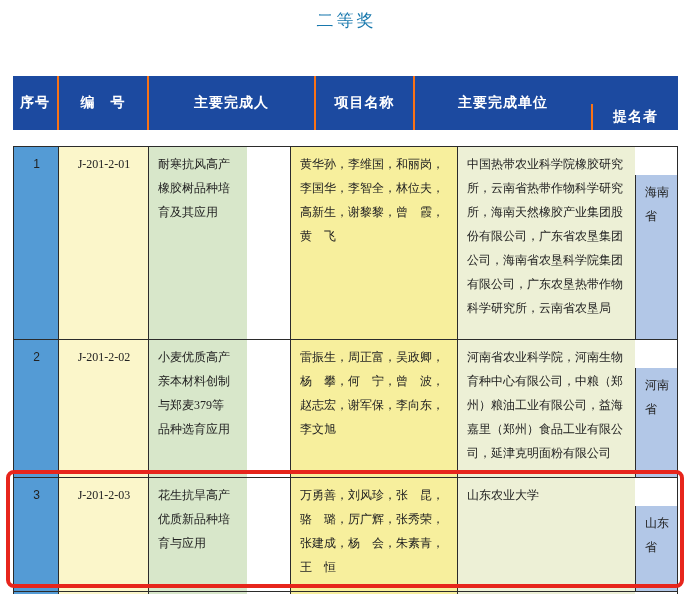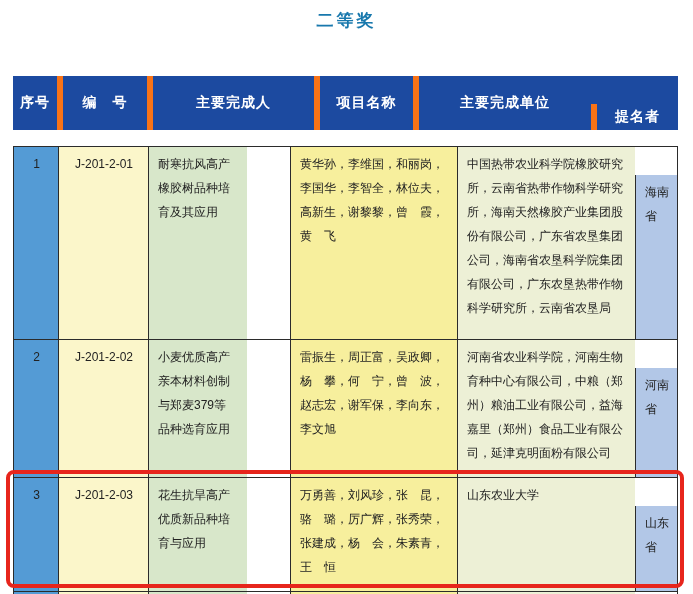--- a/index.html
+++ b/index.html
@@ -12,21 +12,21 @@
     font-family: "Liberation Sans", "DejaVu Sans", sans-serif;
     color: #222222;
   }
   .title {
     position: absolute;
     top: 9px;
     left: 0;
     width: 100%;
     text-align: center;
     font-size: 17px;
-    font-weight: bold;
+    font-weight: normal;
     letter-spacing: 3px;
     color: #1878ad;
   }
   
   .thead {
     position: absolute;
     left: 13px;
     top: 76px;
     width: 665px;
     height: 54px;
@@ -37,40 +37,40 @@
   .th {
     display: flex;
     align-items: center;
     justify-content: center;
     color: #ffffff;
     font-size: 14px;
     font-weight: bold;
     letter-spacing: 1px;
     box-sizing: border-box;
   }
-  .th + .th { border-left: 6px solid #f97316; }
+  .th + .th { border-left: 2px solid #f97316; }
   
   .tbody {
     position: absolute;
     left: 13px;
     top: 146px;
     width: 665px;
     box-sizing: border-box;
     border: 1px solid #2b2b2b;
     border-bottom: none;
   }
   .tr { display: flex; border-bottom: 1px solid #2b2b2b; }
   .td {
     box-sizing: border-box;
     font-size: 12px;
     line-height: 24px;
     padding: 5px 8px 0 9px;
     overflow: hidden;
   }
-  .td + .td { border-left: 1px solid #2b2b2b; }
+  .td + .td { border-left: 1px solid #2b2b2b; font-family: Liberation Serif, serif; }
   .pre { white-space: pre-line; }
   
   .c0 { width: 44px; }
   .c1 { width: 90px; }
   .c2 { width: 99px; }
   .c3 { width: 167px; }
   .c4 { width: 178px; }
   .c5 { width: 85px; flex: 1; margin-top: 28px; }
   
   .col-seq  { background: #549bd5; text-align: center; }

